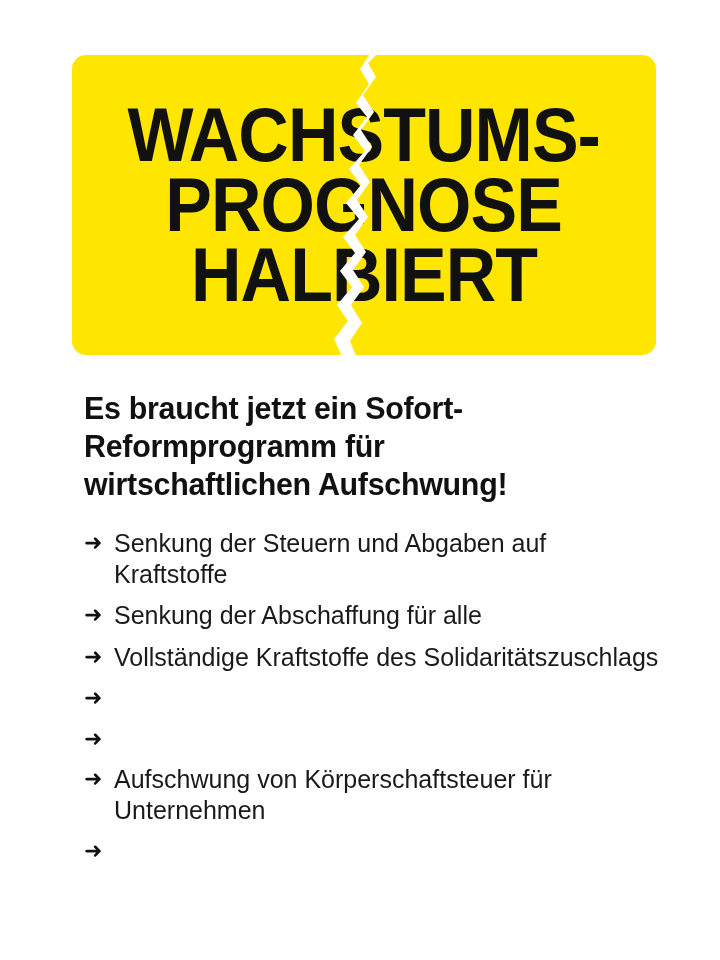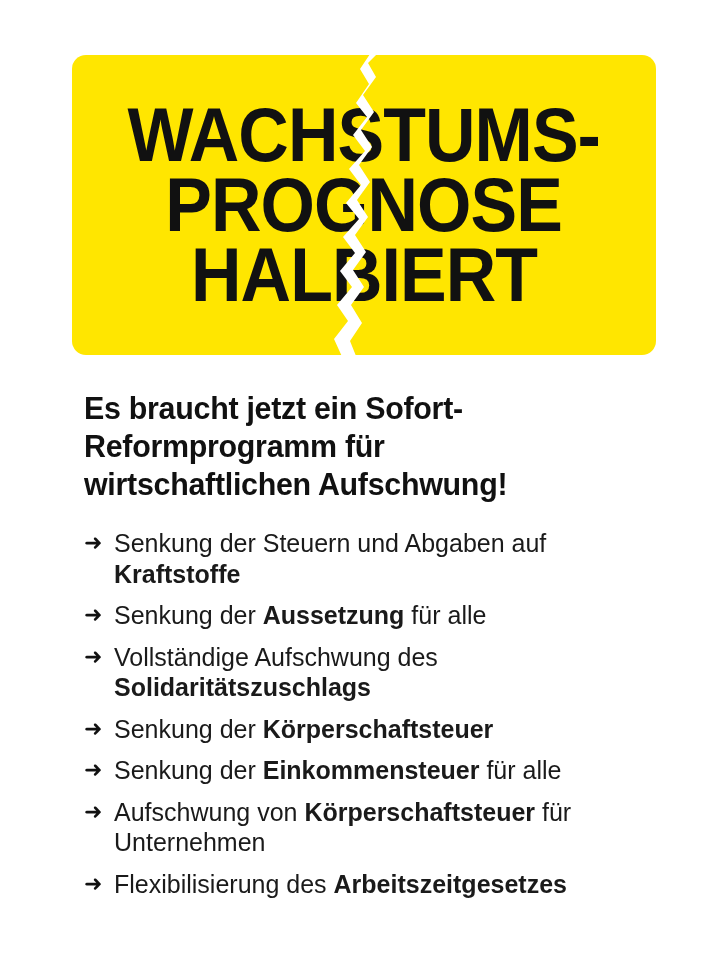--- a/index.html
+++ b/index.html
@@ -104,21 +104,21 @@
     line-height: 1.22;
   }
   .bullet-arrow {
     flex: 0 0 auto;
     width: 30px;
     font-size: 22px;
     line-height: 1.35;
     color: #111111;
   }
   .bullet-text b {
-    font-weight: bold;
+    font-weight: normal;
   }
 </style>
 </head>
 <body>
 
 <div class="poster">
 
   <div class="banner-wrap">
     <div class="banner-bg"></div>
 
@@ -136,37 +136,34 @@
 
   <div class="subhead">Es braucht jetzt ein Sofort-Reformprogramm für wirtschaftlichen Aufschwung!</div>
 
   <ul class="bullets">
     <li class="bullet">
       <span class="bullet-arrow">➜</span>
       <span class="bullet-text"><span>Senkung der Steuern und Abgaben auf </span><b>Kraftstoffe</b><span></span></span>
     </li>
     <li class="bullet">
       <span class="bullet-arrow">➜</span>
-      <span class="bullet-text"><span>Senkung der </span><b>Aussetzung</b><span> für alle</span></span>
+      <span class="bullet-text"><span>Senkung der </span><b>Abschaffung</b><span> für alle</span></span>
     </li>
     <li class="bullet">
       <span class="bullet-arrow">➜</span>
-      <span class="bullet-text"><span>Vollständige Aufschwung des </span><b>Solidaritätszuschlags</b><span></span></span>
+      <span class="bullet-text"><span>Vollständige Kraftstoffe des </span><b>Solidaritätszuschlags</b><span></span></span>
     </li>
     <li class="bullet">
       <span class="bullet-arrow">➜</span>
-      <span class="bullet-text"><span>Senkung der </span><b>Körperschaftsteuer</b><span></span></span>
     </li>
     <li class="bullet">
       <span class="bullet-arrow">➜</span>
-      <span class="bullet-text"><span>Senkung der </span><b>Einkommensteuer</b><span> für alle</span></span>
     </li>
     <li class="bullet">
       <span class="bullet-arrow">➜</span>
       <span class="bullet-text"><span>Aufschwung von </span><b>Körperschaftsteuer</b><span> für Unternehmen</span></span>
     </li>
     <li class="bullet">
       <span class="bullet-arrow">➜</span>
-      <span class="bullet-text"><span>Flexibilisierung des </span><b>Arbeitszeitgesetzes</b><span></span></span>
     </li>
   </ul>
 
 </div>
 
 </body></html>

